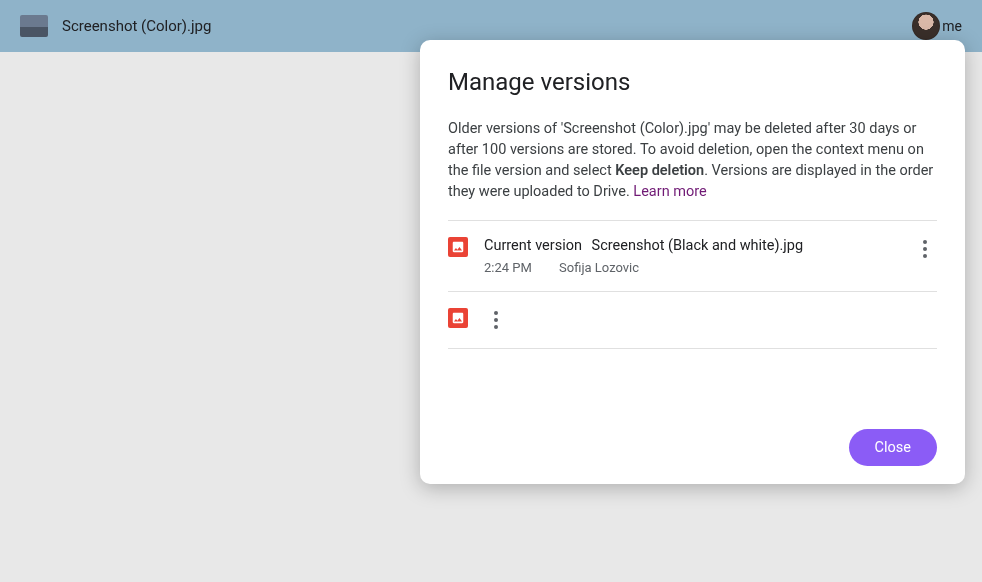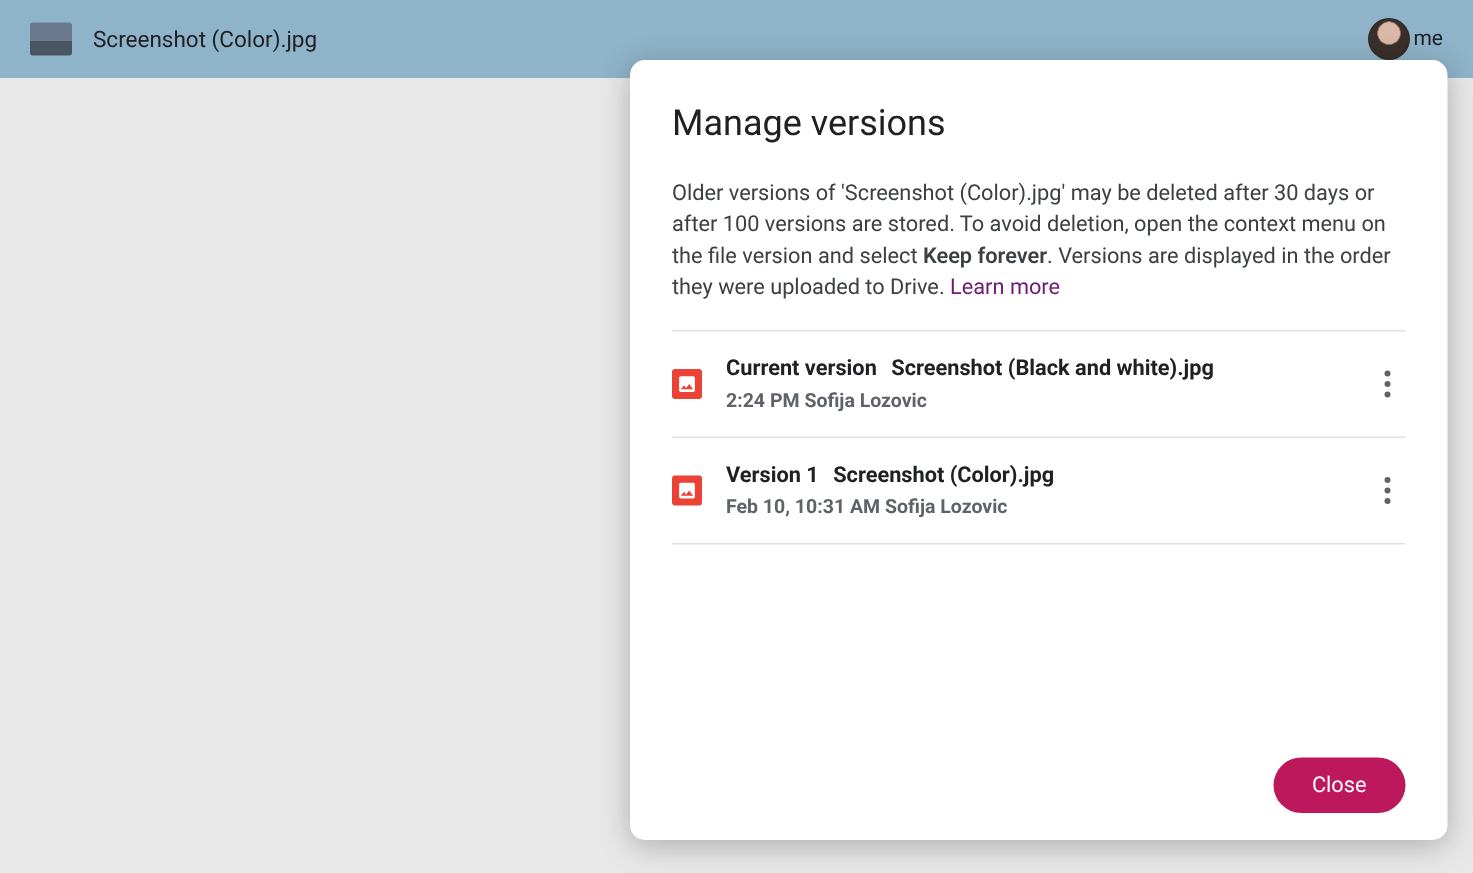--- a/index.html
+++ b/index.html
@@ -53,21 +53,21 @@
     }
     .owner-label {
       font-size: 14px;
       color: #202124;
     }
     .dialog {
       position: absolute;
       top: 40px;
       left: 420px;
       width: 545px;
-      height: 520px;
+      height: 444px;
       background: #fff;
       border-radius: 10px;
       box-shadow: 0 4px 20px rgba(0,0,0,0.25);
       display: flex;
       flex-direction: column;
       padding: 28px 0 18px 0;
     }
     .dialog-header {
       padding: 0 28px;
     }
@@ -102,25 +102,23 @@
       background: #fff;
       cursor: pointer;
       font-family: inherit;
     }
     .version-list {
       border-top: 1px solid #e0e0e0;
       margin: 0 28px;
     }
     .version-item {
       display: flex;
-      align-items: center;
       padding: 16px 0;
       border-bottom: 1px solid #e0e0e0;
       gap: 16px;
-      font-weight: bold;
     }
     .version-icon {
       width: 20px;
       height: 20px;
       background: #ea4335;
       border-radius: 2px;
       display: flex;
       align-items: center;
       justify-content: center;
       flex-shrink: 0;
@@ -148,21 +146,21 @@
     }
     .version-bottom {
       font-size: 13px;
       color: #5f6368;
     }
     .version-time {
       display: inline;
     }
     .version-author {
       display: inline;
-      margin-left: 0;
+      margin-left: 24px;
     }
     .more-menu {
       width: 24px;
       height: 24px;
       display: flex;
       flex-direction: column;
       align-items: center;
       justify-content: center;
       gap: 3px;
       cursor: pointer;
@@ -174,21 +172,21 @@
       background: #5f6368;
       border-radius: 50%;
     }
     .dialog-footer {
       margin-top: auto;
       display: flex;
       justify-content: flex-end;
       padding: 0 28px;
     }
     .close-btn {
-      background: #be185d;
+      background: #8b5cf6;
       color: #fff;
       border: none;
       border-radius: 20px;
       padding: 10px 26px;
       font-size: 14.5px;
       font-family: inherit;
       cursor: pointer;
     }
   </style>
 </head>
@@ -202,21 +200,21 @@
   <div class="topbar-right">
     <div class="avatar"></div>
     <span class="owner-label">me</span>
   </div>
 </div>
 
 <div class="dialog">
   <div class="dialog-header">
     <h1 class="dialog-title">Manage versions</h1>
     <p class="dialog-description">
-      <span>Older versions of 'Screenshot (Color).jpg' may be deleted after 30 days or after 100 versions are stored. To avoid deletion, open the context menu on the file version and select </span><span class="bold">Keep forever</span><span>. Versions are displayed in the order they were uploaded to Drive. </span><a class="learn-more">Learn more</a>
+      <span>Older versions of 'Screenshot (Color).jpg' may be deleted after 30 days or after 100 versions are stored. To avoid deletion, open the context menu on the file version and select </span><span class="bold">Keep deletion</span><span>. Versions are displayed in the order they were uploaded to Drive. </span><a class="learn-more">Learn more</a>
     </p>
   </div>
 
   <div class="version-list">
     <div class="version-item">
       <div class="version-icon">
         <svg viewBox="0 0 24 24">
             <path d="M21 19V5c0-1.1-.9-2-2-2H5c-1.1 0-2 .9-2 2v14c0 1.1.9 2 2 2h14c1.1 0 2-.9 2-2zM8.5 13.5l2.5 3.01L14.5 12l4.5 6H5l3.5-4.5z"></path>
           </svg>
       </div>
@@ -236,30 +234,20 @@
           <span></span>
       </div>
     </div>
 
     <div class="version-item">
       <div class="version-icon">
         <svg viewBox="0 0 24 24">
             <path d="M21 19V5c0-1.1-.9-2-2-2H5c-1.1 0-2 .9-2 2v14c0 1.1.9 2 2 2h14c1.1 0 2-.9 2-2zM8.5 13.5l2.5 3.01L14.5 12l4.5 6H5l3.5-4.5z"></path>
           </svg>
       </div>
-      <div class="version-info">
-        <div class="version-top">
-          <span class="version-label">Version 1</span>
-          <span class="version-filename">Screenshot (Color).jpg</span>
-        </div>
-        <div class="version-bottom">
-          <span class="version-time">Feb 10, 10:31 AM</span>
-          <span class="version-author">Sofija Lozovic</span>
-        </div>
-      </div>
       <div class="more-menu">
         <span></span>
           <span></span>
           <span></span>
       </div>
     </div>
   </div>
 
   <div class="dialog-footer">
     <button class="close-btn">Close</button>

